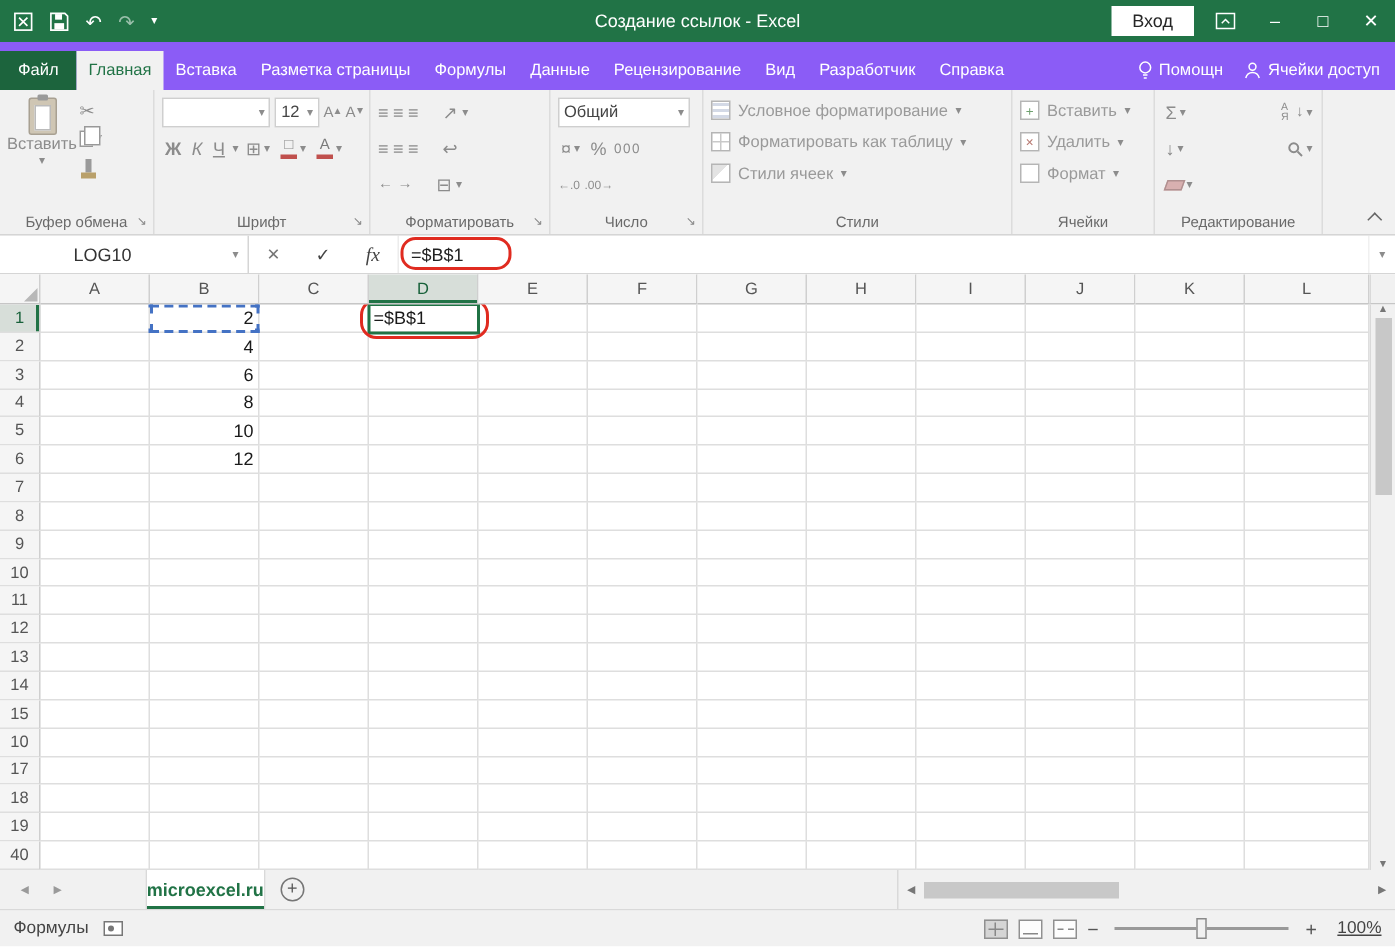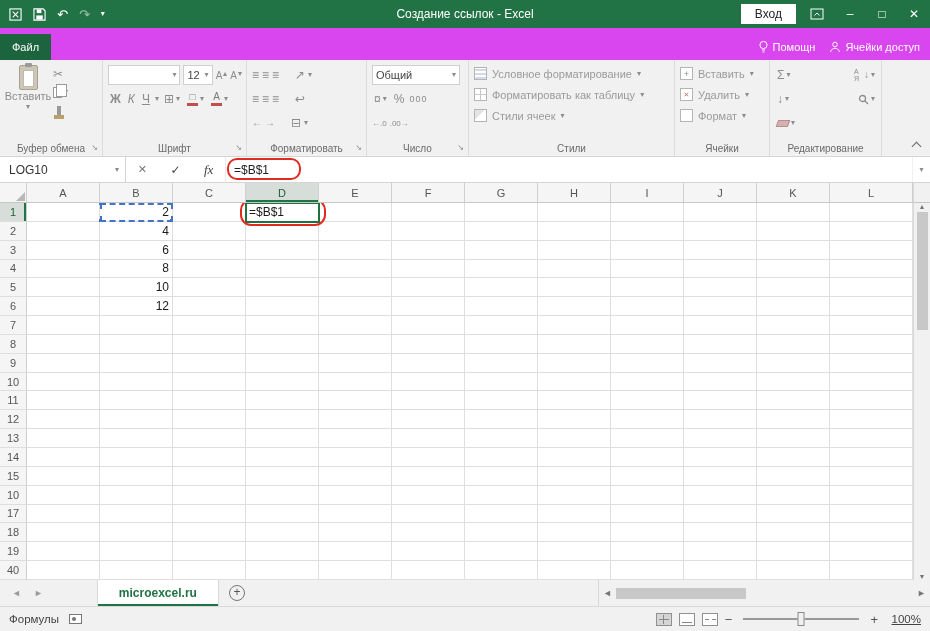--- a/index.html
+++ b/index.html
@@ -12,21 +12,21 @@
   .qat { display:flex; align-items:center; gap:11px; padding-left:9px; z-index:2; }
   .qat .gly { font-size:13px; line-height:1; }
   .dim { opacity:.55; }
   .tb-title { position:absolute; left:0; right:0; text-align:center; font-size:12px; pointer-events:none; }
   .tb-right { margin-left:auto; display:flex; align-items:center; z-index:2; }
   .signin { background:#fff; color:#262626; font-size:12px; padding:3px 14px; margin-right:14px; }
   .winbtn { width:32px; height:28px; display:flex; align-items:center; justify-content:center; font-size:12px; }
   .rdo { margin-right:10px; display:flex; }
 
   
-  .tabrow { height:32px; background:#d946ef; display:flex; align-items:flex-end; color:#fff; font-size:11px; white-space:nowrap; overflow:hidden; flex:none; }
+  .tabrow { height:32px; background:#8b5cf6; display:flex; align-items:flex-end; color:#fff; font-size:11px; white-space:nowrap; overflow:hidden; flex:none; }
   .ftab { padding:7px 12px; background:#1c643d; }
   .rtab { padding:7px 8px; }
   .rtab.active { background:#f1f1f1; color:#217346; }
   .tr-right { margin-left:auto; display:flex; align-items:center; gap:14px; padding:0 10px 7px 0; }
   .tr-item { display:flex; align-items:center; gap:4px; }
 
   
   .ribbon { height:97px; background:#f1f1f1; border-bottom:1px solid #d5d5d5; display:flex; position:relative; flex:none; }
   .rgroup { position:relative; border-right:1px solid #dcdcdc; padding:3px 4px 16px 5px; flex:none; }
   .g-label { position:absolute; bottom:2px; left:0; right:0; text-align:center; font-size:10px; color:#6a6a6a; }
@@ -64,21 +64,21 @@
   .mi-ins::after { content:"+"; color:#6fa06f; }
   .mi-del::after { content:"\2715"; color:#b87a72; font-size:7px; }
   .sort-ic { display:flex; flex-direction:column; font-size:7px; line-height:7px; color:#8c8c8c; }
   .ic-eraser { width:12px; height:7px; background:#d8b0b0; border:1px solid #b09090; transform:skewX(-20deg); }
   .mag { display:flex; }
   .chev-up { width:7px; height:7px; border-left:1.6px solid #666; border-top:1.6px solid #666; transform:rotate(45deg); position:absolute; right:10px; bottom:6px; }
   .dec-gly { font-size:8px; color:#8c8c8c; letter-spacing:0; }
   .th-gly { font-size:9px; color:#8c8c8c; letter-spacing:1px; }
 
   
-  .fbar { height:26px; display:flex; align-items:stretch; background:#fff; border-bottom:1px solid #d5d5d5; flex:none; }
+  .fbar { height:26px; display:flex; align-items:stretch; background:#fff; border-bottom:1px solid #d5d5d5; flex:none;padding-left:40px; }
   .namebox { width:126px; border-right:1px solid #d5d5d5; display:flex; align-items:center; padding:0 6px 0 9px; color:#333; font-size:12px; }
   .namebox .car { margin-left:auto; }
   .fb-btns { width:100px; display:flex; align-items:center; justify-content:space-around; border-right:1px solid #ececec; color:#555; }
   .fb-x { font-size:11px; color:#777; }
   .fb-ok { font-size:12px; color:#444; }
   .fb-fx { font-family:"Liberation Serif",serif; font-style:italic; font-size:13px; color:#444; }
   .fb-formula { flex:1; position:relative; display:flex; align-items:center; padding-left:8px; color:#222; }
   .fb-annot { position:absolute; left:1px; top:1px; width:74px; height:22px; border:2.5px solid #e02b20; border-radius:10px; pointer-events:none; }
   .fb-expand { width:18px; display:flex; align-items:center; justify-content:center; border-left:1px solid #f0f0f0; }
 
@@ -104,21 +104,21 @@
   .cell.ref-cell::before { content:""; position:absolute; width:3px; height:3px; background:#4472c4; left:-1px; top:-1px; box-shadow:71px 0 0 #4472c4; }
   .cell.ref-cell::after { content:""; position:absolute; width:3px; height:3px; background:#4472c4; left:-1px; bottom:-1px; box-shadow:71px 0 0 #4472c4; }
   .cell-annot { position:absolute; left:240px; top:-4px; width:86px; height:27px; border:2.5px solid #e02b20; border-radius:11px; pointer-events:none; z-index:6; }
   .vscroll { width:17px; flex:none; background:#f1f1f1; border-left:1px solid #d9d9d9; display:flex; flex-direction:column; align-items:center; color:#777; font-size:7px; }
   .vthumb { width:11px; height:118px; background:#c8c8c8; margin-top:2px; }
   .vs-sp { flex:1; }
 
   
   .sheetbar { height:27px; background:#f1f1f1; border-bottom:1px solid #d9d9d9; display:flex; align-items:stretch; font-size:12px; flex:none; }
   .sh-nav { display:flex; align-items:center; gap:13px; padding:0 12px; color:#9a9a9a; font-size:9px; }
-  .sheet-tab { background:#fff; color:#217346; font-weight:600; display:flex; align-items:center; padding:0 21px; border-left:1px solid #d9d9d9; border-right:1px solid #d9d9d9; box-shadow:inset 0 -2px 0 #217346; margin-left:42px; }
+  .sheet-tab { background:#fff; color:#217346; font-weight:600; display:flex; align-items:center; padding:0 0; border-left:1px solid #d9d9d9; border-right:1px solid #d9d9d9; box-shadow:inset 0 -2px 0 #217346; margin-left:42px; }
   .add-sheet { display:flex; align-items:center; padding:0 10px; }
   .plus-circle { width:16px; height:16px; border:1px solid #767676; border-radius:50%; color:#555; font-size:12px; line-height:13px; text-align:center; }
   .sb-sp { flex:1; }
   .hscroll { width:332px; display:flex; align-items:center; background:#f1f1f1; border-left:1px solid #d9d9d9; color:#777; font-size:9px; padding:0 4px; }
   .hthumb { width:130px; height:11px; background:#c8c8c8; margin:0 4px; }
   .hs-sp { flex:1; }
 
   
   .statusbar { height:24px; background:#f1f1f1; display:flex; align-items:center; font-size:11.5px; color:#444; padding:0 9px; gap:10px; flex:none; }
   .macro-icon { width:13px; height:10px; border:1px solid #777; background:#fff; position:relative; }
@@ -164,20 +164,31 @@
           </svg>
       </span>
       <span class="winbtn">–</span>
       <span class="winbtn">□</span>
       <span class="winbtn">✕</span>
     </div>
   </div>
 
   <div class="tabrow">
     <div class="ftab">Файл</div>
+    <div style="display:flex">
+        <div class="rtab active">Главная</div>
+        <div class="rtab">Вставка</div>
+        <div class="rtab">Разметка страницы</div>
+        <div class="rtab">Формулы</div>
+        <div class="rtab">Данные</div>
+        <div class="rtab">Рецензирование</div>
+        <div class="rtab">Вид</div>
+        <div class="rtab">Разработчик</div>
+        <div class="rtab">Справка</div>
+      </div>
     <div class="tr-right">
       <span class="tr-item">
         <svg width="11" height="13" viewBox="0 0 11 13">
             <circle cx="5.5" cy="5" r="3.6" fill="none" stroke="#fff"></circle>
             <path d="M4 10h3M4.5 12h2" stroke="#fff"></path>
           </svg>
         <span>Помощн</span>
       </span>
       <span class="tr-item">
         <svg width="12" height="12" viewBox="0 0 12 12">

